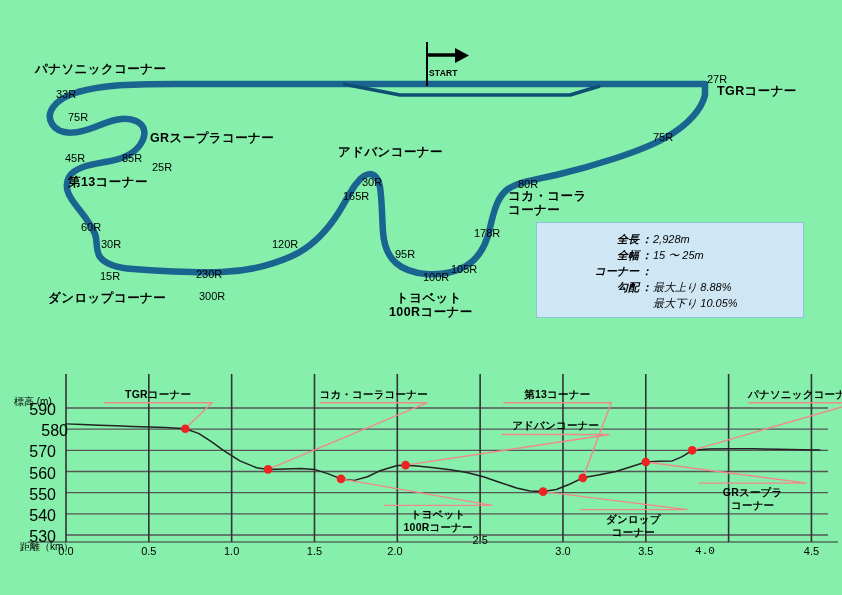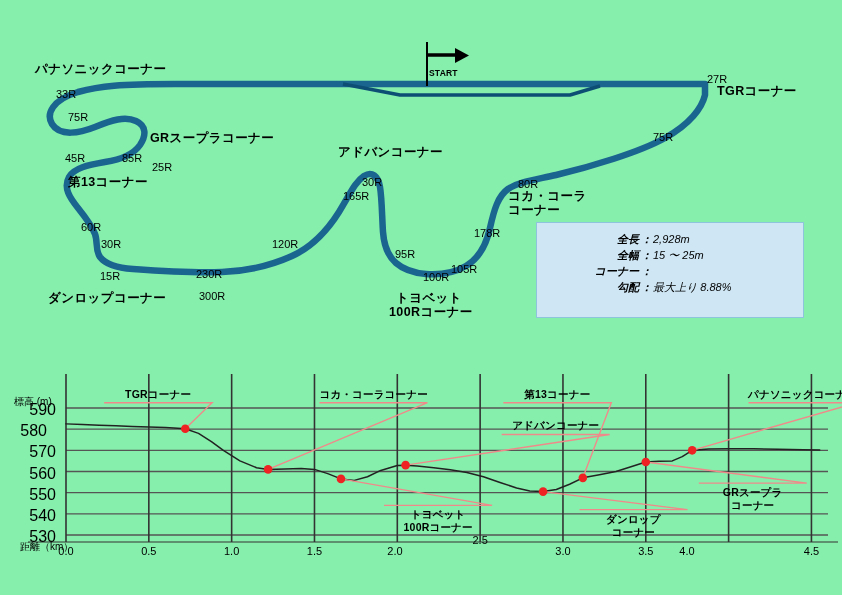--- a/index.html
+++ b/index.html
@@ -221,20 +221,25 @@
         <span class="info-val">15 〜 25m</span>
       </div>
       <div class="info-row">
         <span class="info-key">コーナー</span>
         <span class="info-colon">：</span>
       </div>
       <div class="info-row">
         <span class="info-key">勾配</span>
         <span class="info-colon">：</span>
         <span class="info-val">最大上り 8.88%</span>
+      </div>
+      <div class="info-row">
+        <span class="info-key"></span>
+        <span class="info-colon"></span>
+        <span class="info-val">最大下り 10.05%</span>
       </div>
     </div>
 
   <div id="elev-chart">
     <svg id="elev-svg" width="842" height="245" viewBox="0 0 842 245" style="position:absolute;left:0;top:0;">
         <line x1="66" y1="58" x2="828" y2="58" stroke="#555555" stroke-width="1.4"></line>
         <line x1="66" y1="79.16666666666666" x2="828" y2="79.16666666666666" stroke="#555555" stroke-width="1.4"></line>
         <line x1="66" y1="100.33333333333334" x2="828" y2="100.33333333333334" stroke="#555555" stroke-width="1.4"></line>
         <line x1="66" y1="121.5" x2="828" y2="121.5" stroke="#555555" stroke-width="1.4"></line>
         <line x1="66" y1="142.66666666666669" x2="828" y2="142.66666666666669" stroke="#555555" stroke-width="1.4"></line>
@@ -291,34 +296,34 @@
           <div>コーナー</div>
         </div>
         <div class="callout-label" style="left: 722.791px; top: 136.142px;">
           <div>GRスープラ</div>
           <div>コーナー</div>
         </div>
         <div class="callout-label" style="left: 747.987px; top: 37.7083px;">
           <div>パナソニックコーナー</div>
         </div>
         <div class="ytick" style="left: 26px; top: 51px;">590</div>
-        <div class="ytick" style="left: 17px; top: 72.1667px;">580</div>
+        <div class="ytick" style="left: 38px; top: 72.1667px;">580</div>
         <div class="ytick" style="left: 26px; top: 93.3333px;">570</div>
         <div class="ytick" style="left: 26px; top: 114.5px;">560</div>
         <div class="ytick" style="left: 26px; top: 135.667px;">550</div>
         <div class="ytick" style="left: 26px; top: 156.833px;">540</div>
         <div class="ytick" style="left: 26px; top: 178px;">530</div>
         <div class="axis-title" style="left: 14px; top: 45px;">標高 (m)</div>
         <div class="xtick" style="left: 51px; top: 195px;">0.0</div>
         <div class="xtick" style="left: 133.826px; top: 195px;">0.5</div>
         <div class="xtick" style="left: 216.652px; top: 195px;">1.0</div>
         <div class="xtick" style="left: 299.478px; top: 195px;">1.5</div>
         <div class="xtick" style="left: 380px; top: 195px;">2.0</div>
         <div class="xtick" style="left: 465.13px; top: 184px;">2.5</div>
         <div class="xtick" style="left: 547.957px; top: 195px;">3.0</div>
         <div class="xtick" style="left: 630.783px; top: 195px;">3.5</div>
-        <div class="xtick" style="left: 672px; top: 195px;">4.0</div>
+        <div class="xtick" style="left: 690px; top: 195px; font-family: Liberation Mono, monospace;">4.0</div>
         <div class="xtick" style="left: 796.435px; top: 195px;">4.5</div>
         <div class="axis-title" style="left: 6px; top: 190px; margin-left: 14px;">距離（km）</div>
       </div>
   </div>
 
 </div>
 
 </body></html>

